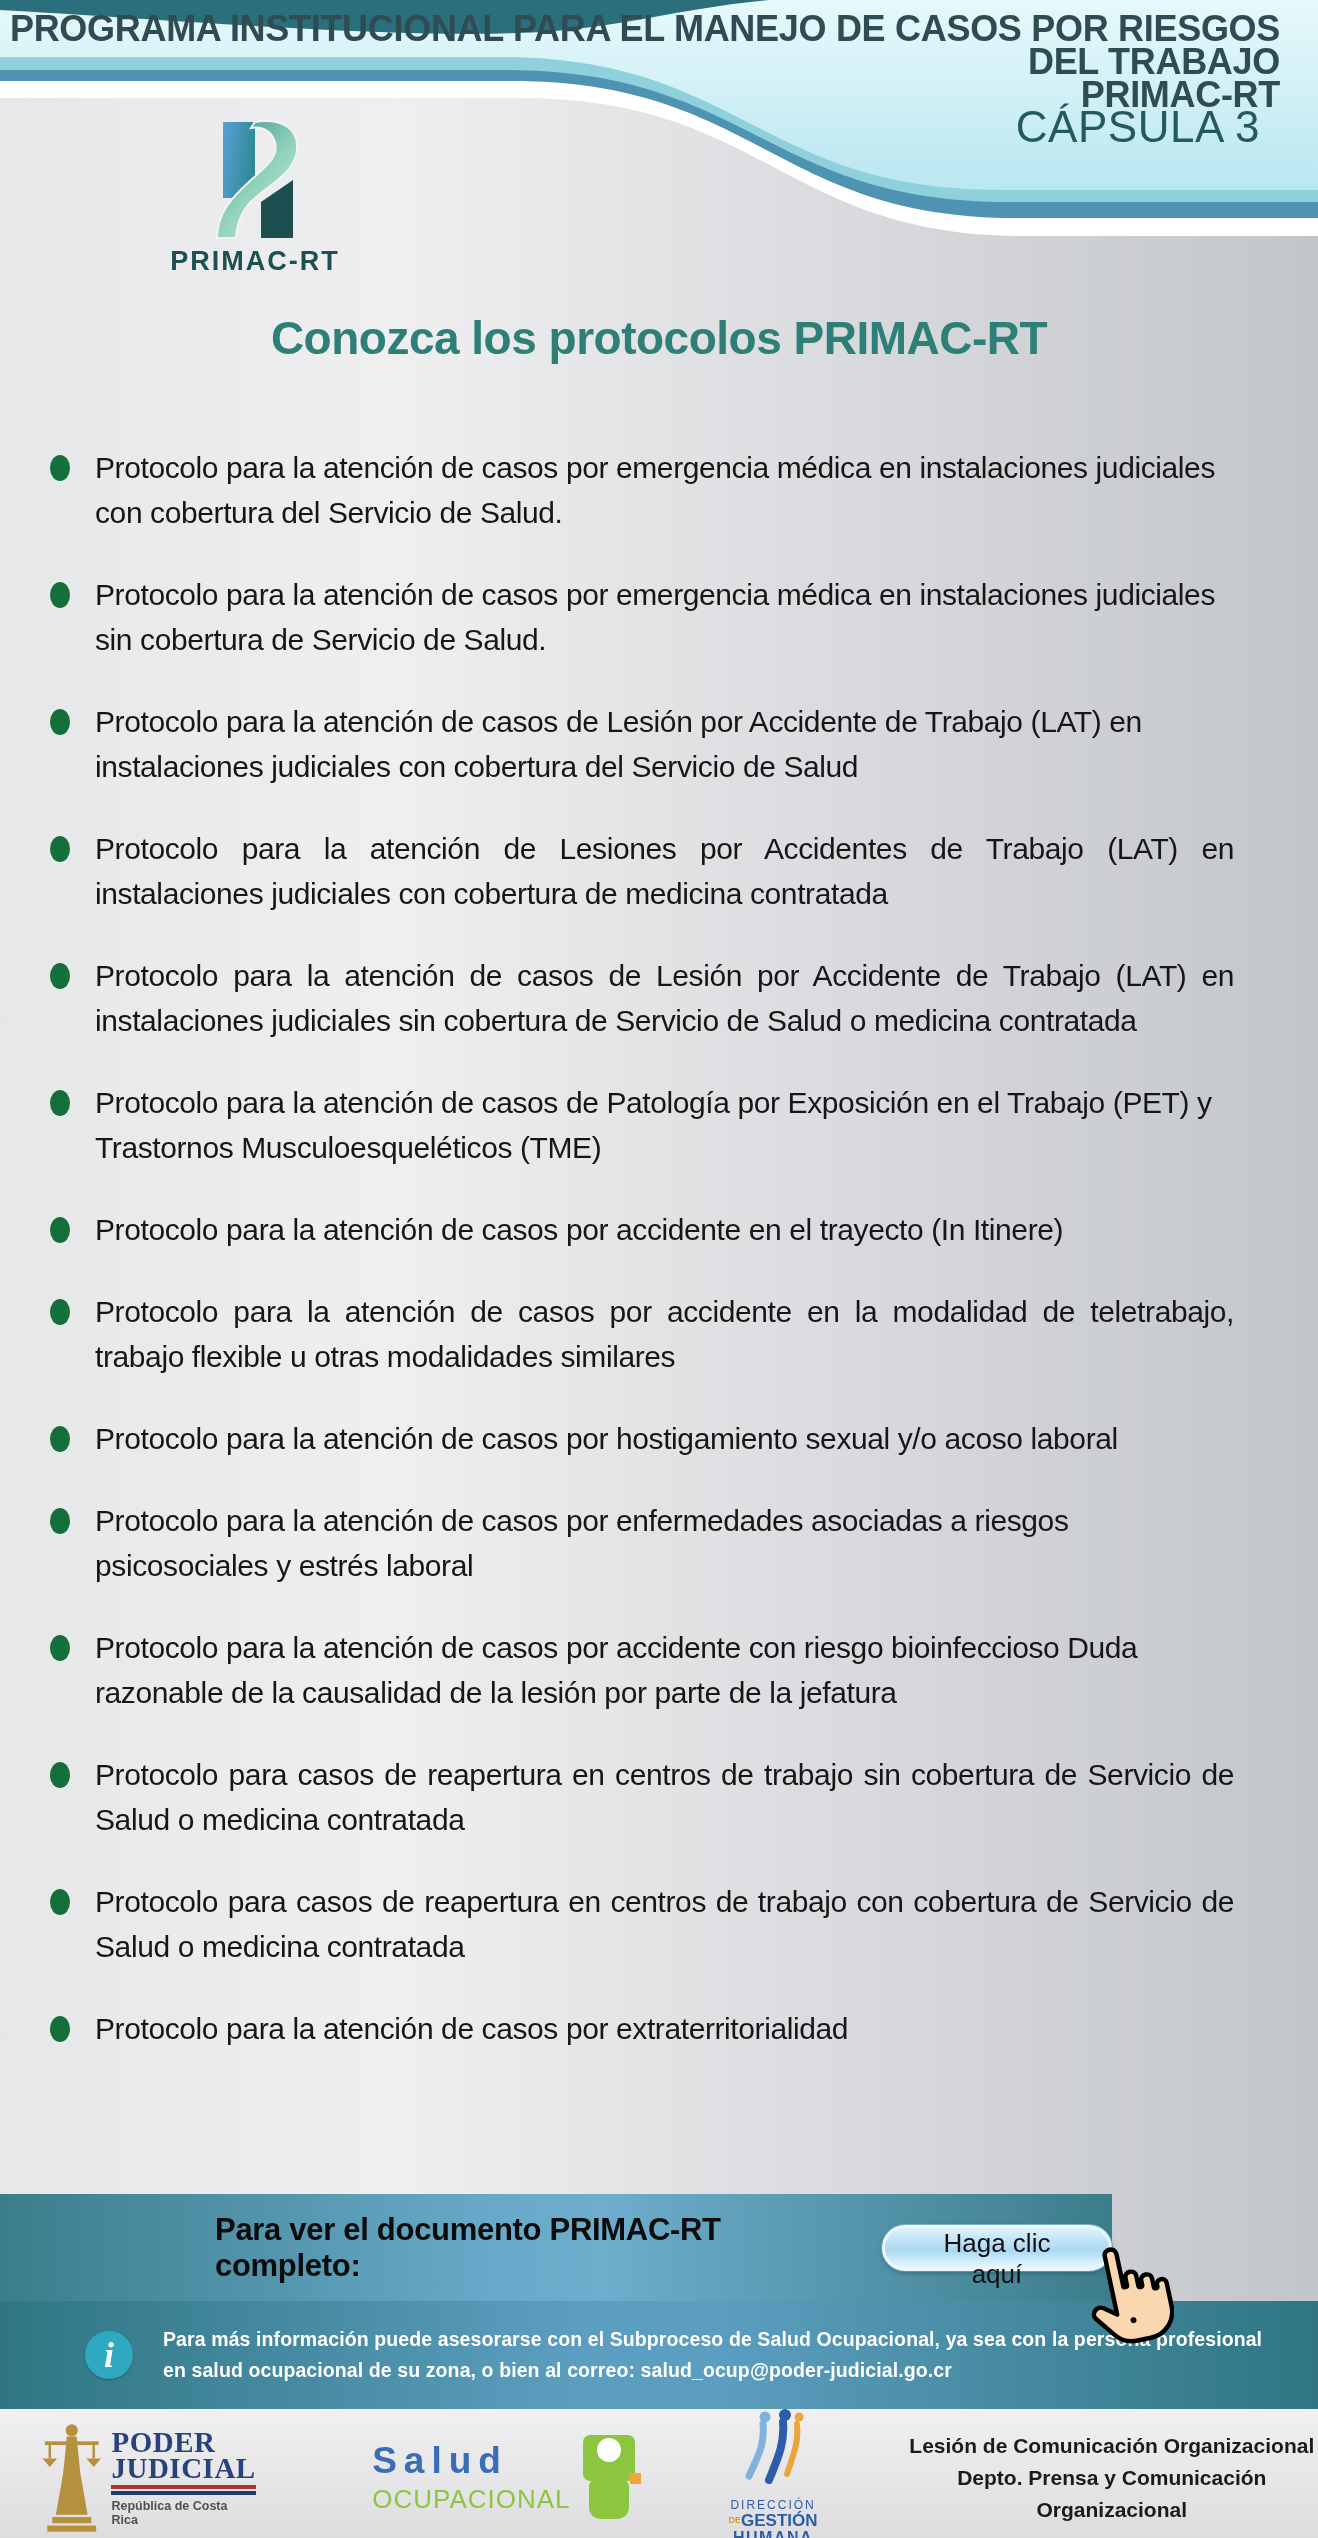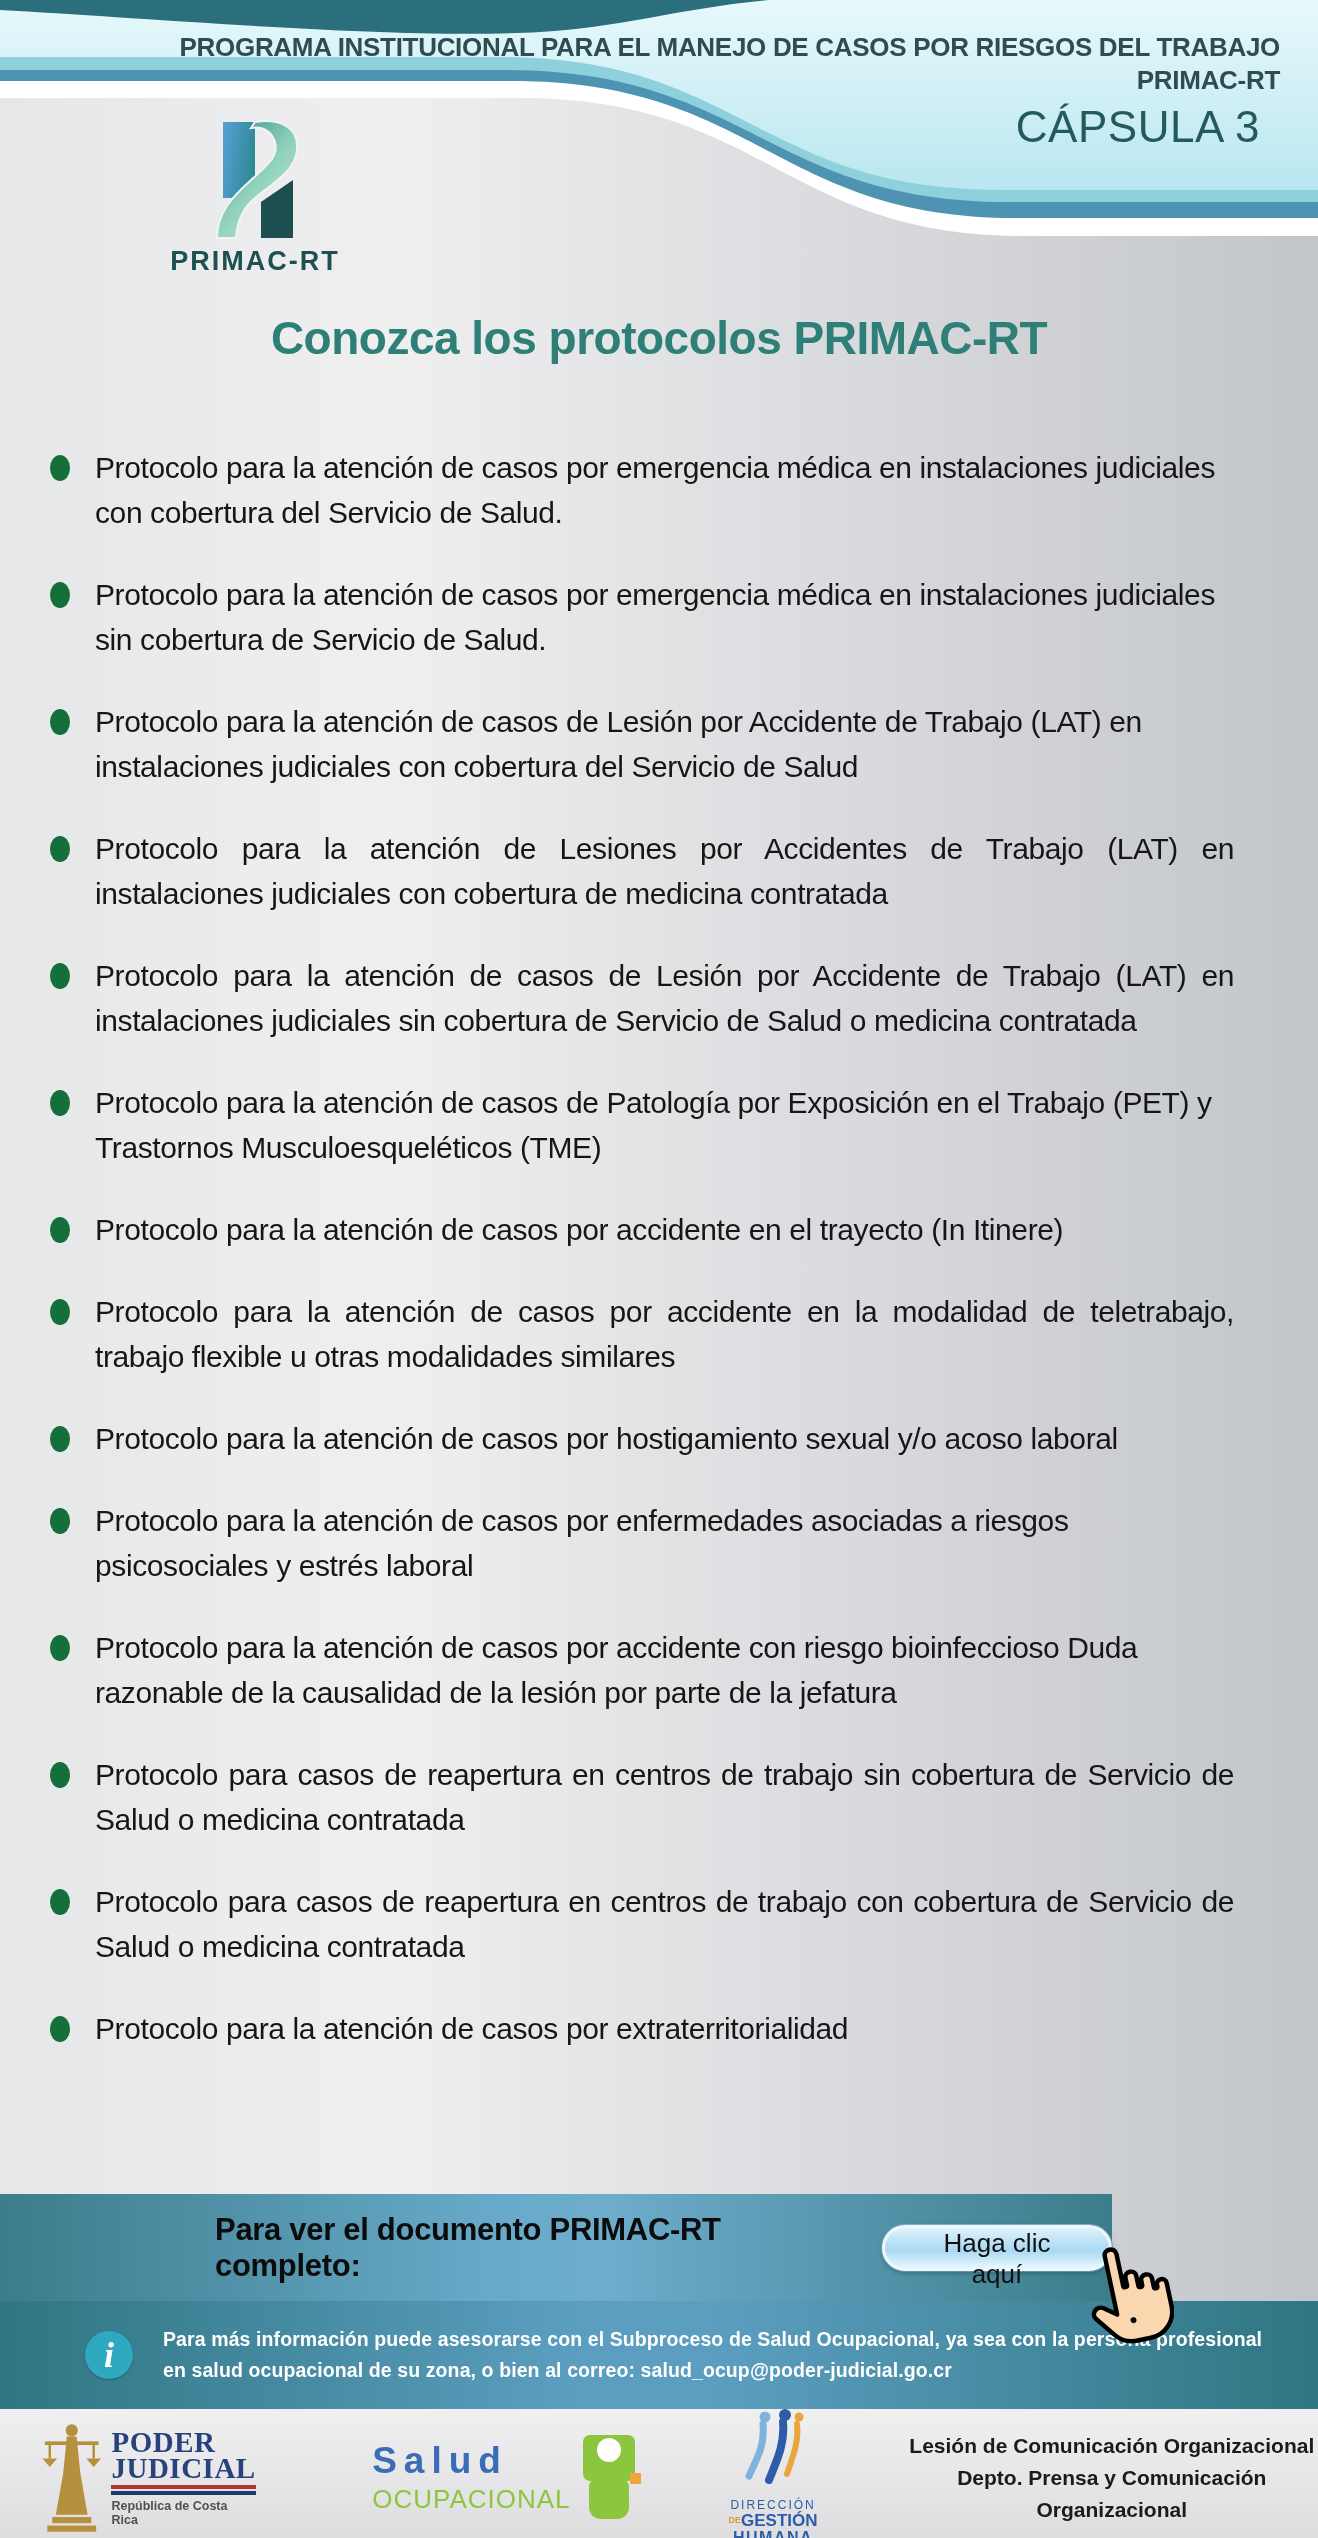--- a/index.html
+++ b/index.html
@@ -4,21 +4,21 @@
 <style>
   html,body{margin:0;padding:0;}
   body{width:1318px;font-family:"Liberation Sans",sans-serif;}
   .page{position:relative;width:1318px;height:2538px;overflow:hidden;
         background:linear-gradient(90deg,#e6e7e9 0%,#efeff0 30%,#c2c5ca 100%);}
 
   
   .header{position:relative;width:1318px;height:258px;}
   .header svg{position:absolute;left:0;top:0;}
   .program{position:absolute;top:12px;right:38px;text-align:right;
-           color:#2e4c52;font-size:26px;font-weight:700;letter-spacing:-0.3px;line-height:33px;margin-top:19px;}
+           color:#2e4c52;font-size:36px;font-weight:700;letter-spacing:-0.3px;line-height:33px;}
   .capsula{position:absolute;top:102px;right:58px;color:#245a5f;font-size:44px;
            font-weight:400;letter-spacing:0.5px;}
 
   
   .logo{position:absolute;left:150px;top:118px;width:210px;text-align:center;z-index:4;}
   .logo-mark{display:block;margin:0 auto;}
   .logo-text{margin-top:6px;font-size:27px;font-weight:700;color:#1d5052;letter-spacing:2px;}
 
   
   .main{position:relative;width:1318px;height:1927px;padding:0;box-sizing:border-box;}

